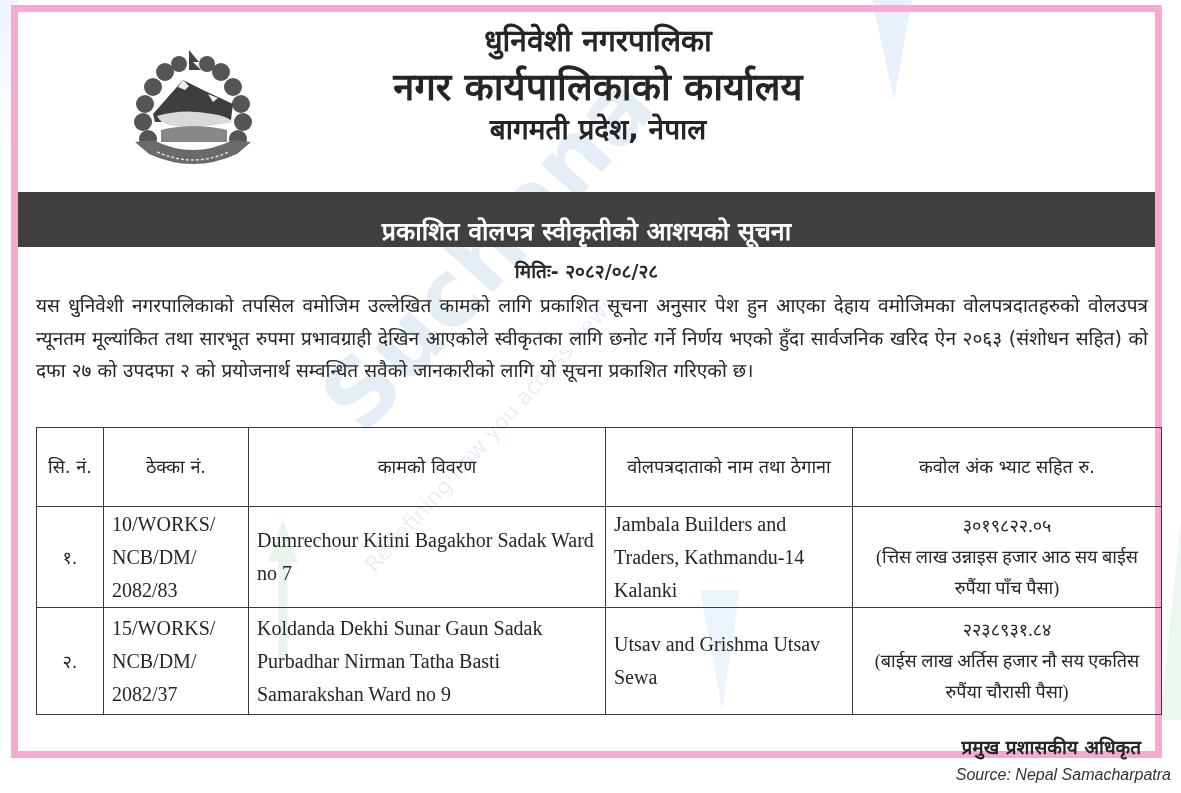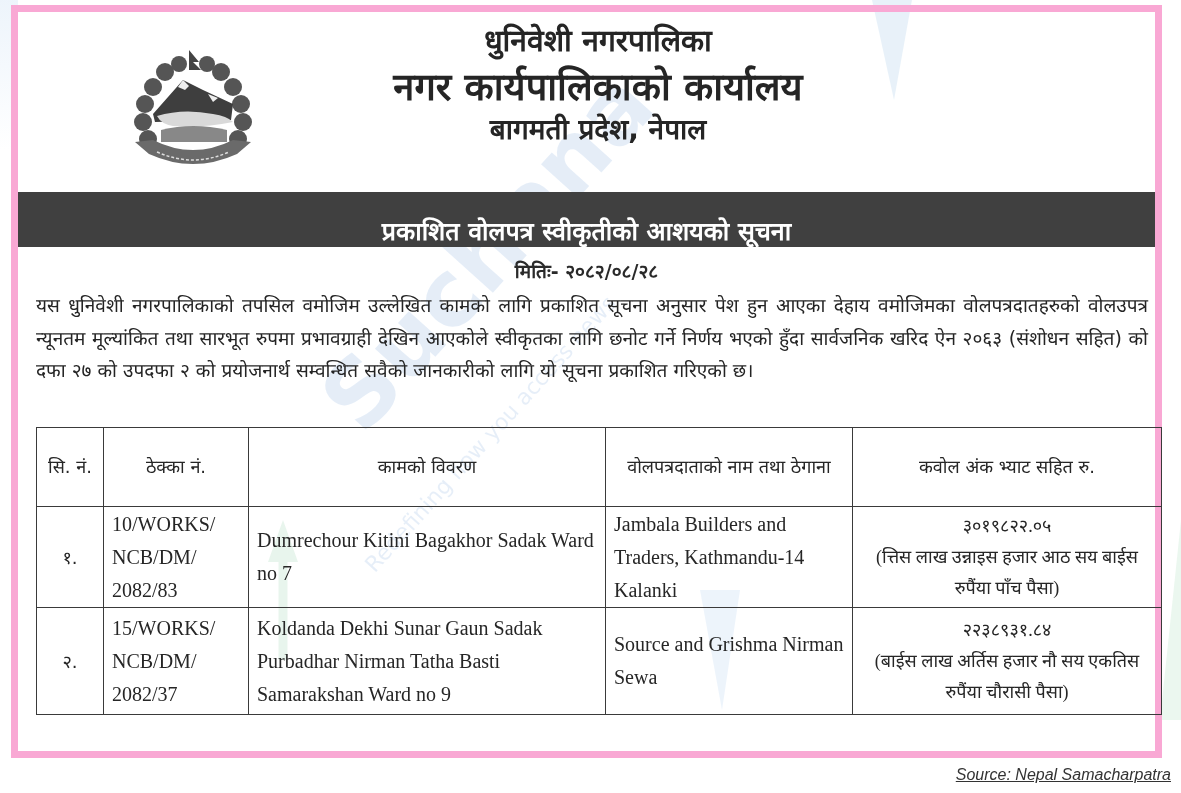--- a/index.html
+++ b/index.html
@@ -191,21 +191,20 @@
       color: #262626;
     }
     .source {
       position: absolute;
       right: 10px;
       top: 766px;
       font-family: "Liberation Sans", sans-serif;
       font-style: italic;
       font-size: 16px;
       color: #333333;
-      text-decoration: underline;
     }
   </style>
 </head>
 <body>
 
 <div class="watermark-shape wm-left"></div>
 <div class="watermark-shape wm-right-top"></div>
 <div class="watermark-shape wm-right-edge"></div>
 <div class="wm-arrow"></div>
 <div class="wm-arrow2"></div>
@@ -280,24 +279,25 @@
         <td class="c-bidder">Jambala Builders and Traders, Kathmandu-14 Kalanki</td>
         <td class="c-amt">
           <span class="amt-num">३०१९८२२.०५</span>
           <span class="amt-words">(त्तिस लाख उन्नाइस हजार आठ सय बाईस रुपैंया पाँच पैसा)</span>
         </td>
       </tr>
       <tr class="row-2">
         <td class="c-sn">२.</td>
         <td class="c-no">15/WORKS/ NCB/DM/ 2082/37</td>
         <td class="c-desc">Koldanda Dekhi Sunar Gaun Sadak Purbadhar Nirman Tatha Basti Samarakshan Ward no 9</td>
-        <td class="c-bidder">Source and Grishma Nirman Sewa</td>
+        <td class="c-bidder">Utsav and Grishma Utsav Sewa</td>
         <td class="c-amt">
           <span class="amt-num">२२३८९३१.८४</span>
           <span class="amt-words">(बाईस लाख अर्तिस हजार नौ सय एकतिस रुपैंया चौरासी पैसा)</span>
         </td>
       </tr>
     </tbody>
   </table>
 
+  <div class="signatory">प्रमुख प्रशासकीय अधिकृत</div>
 </div>
 
 <div class="source">Source: Nepal Samacharpatra</div>
 
 </body></html>

